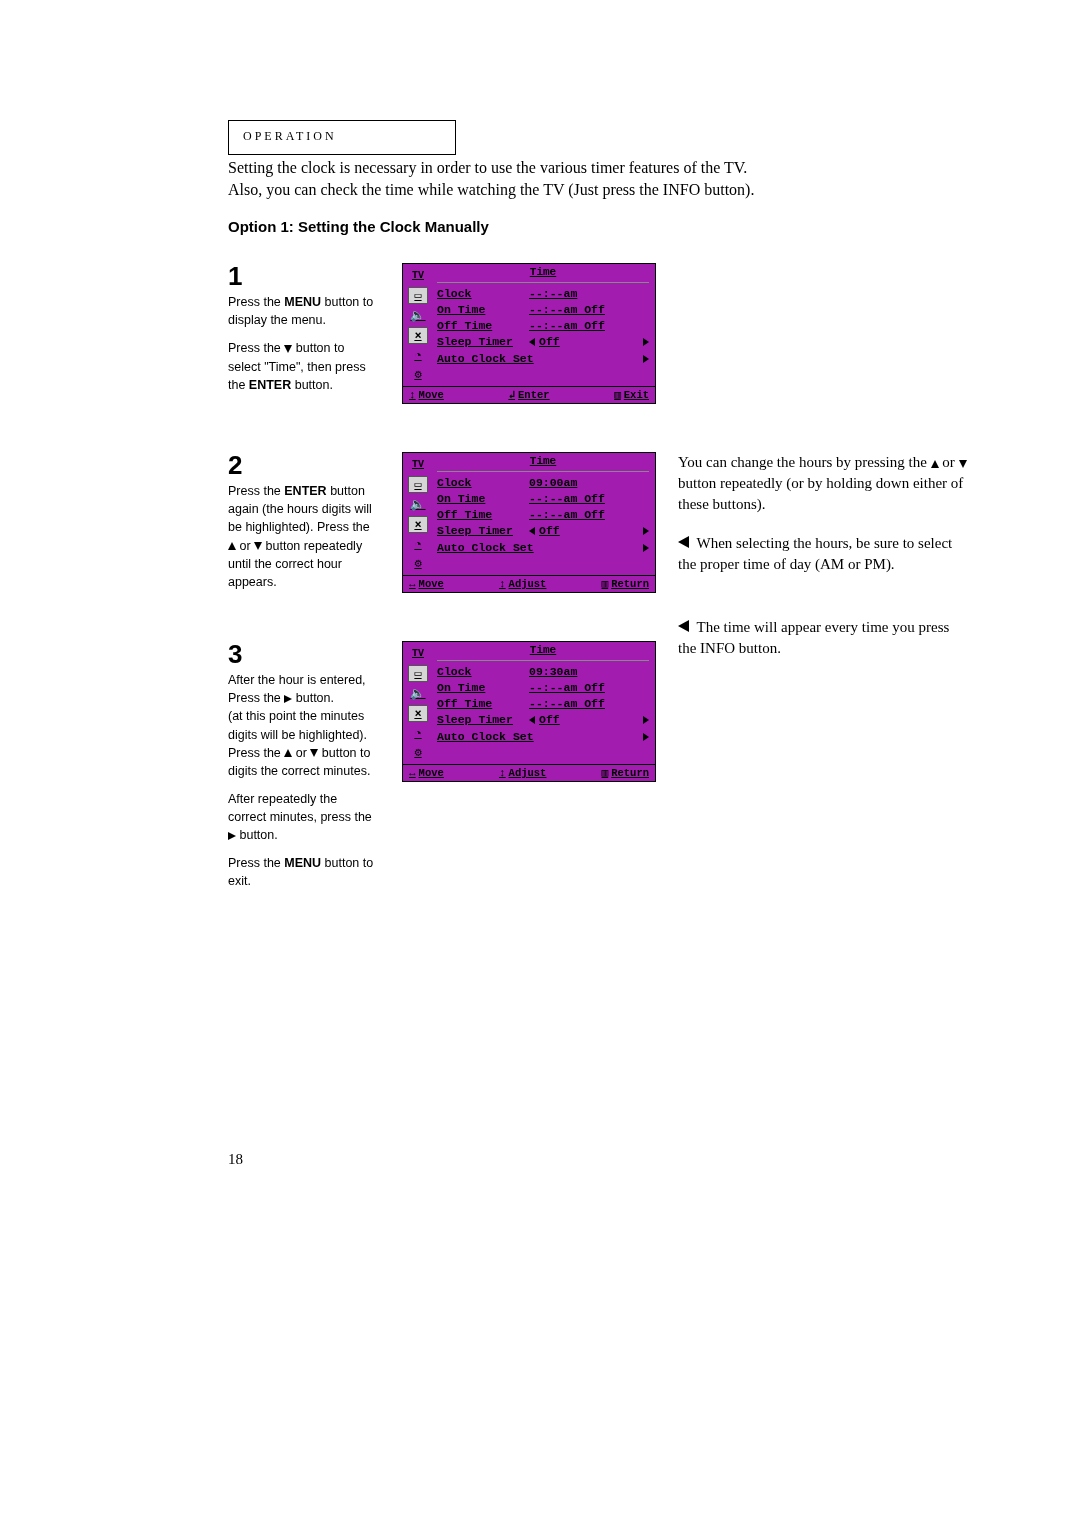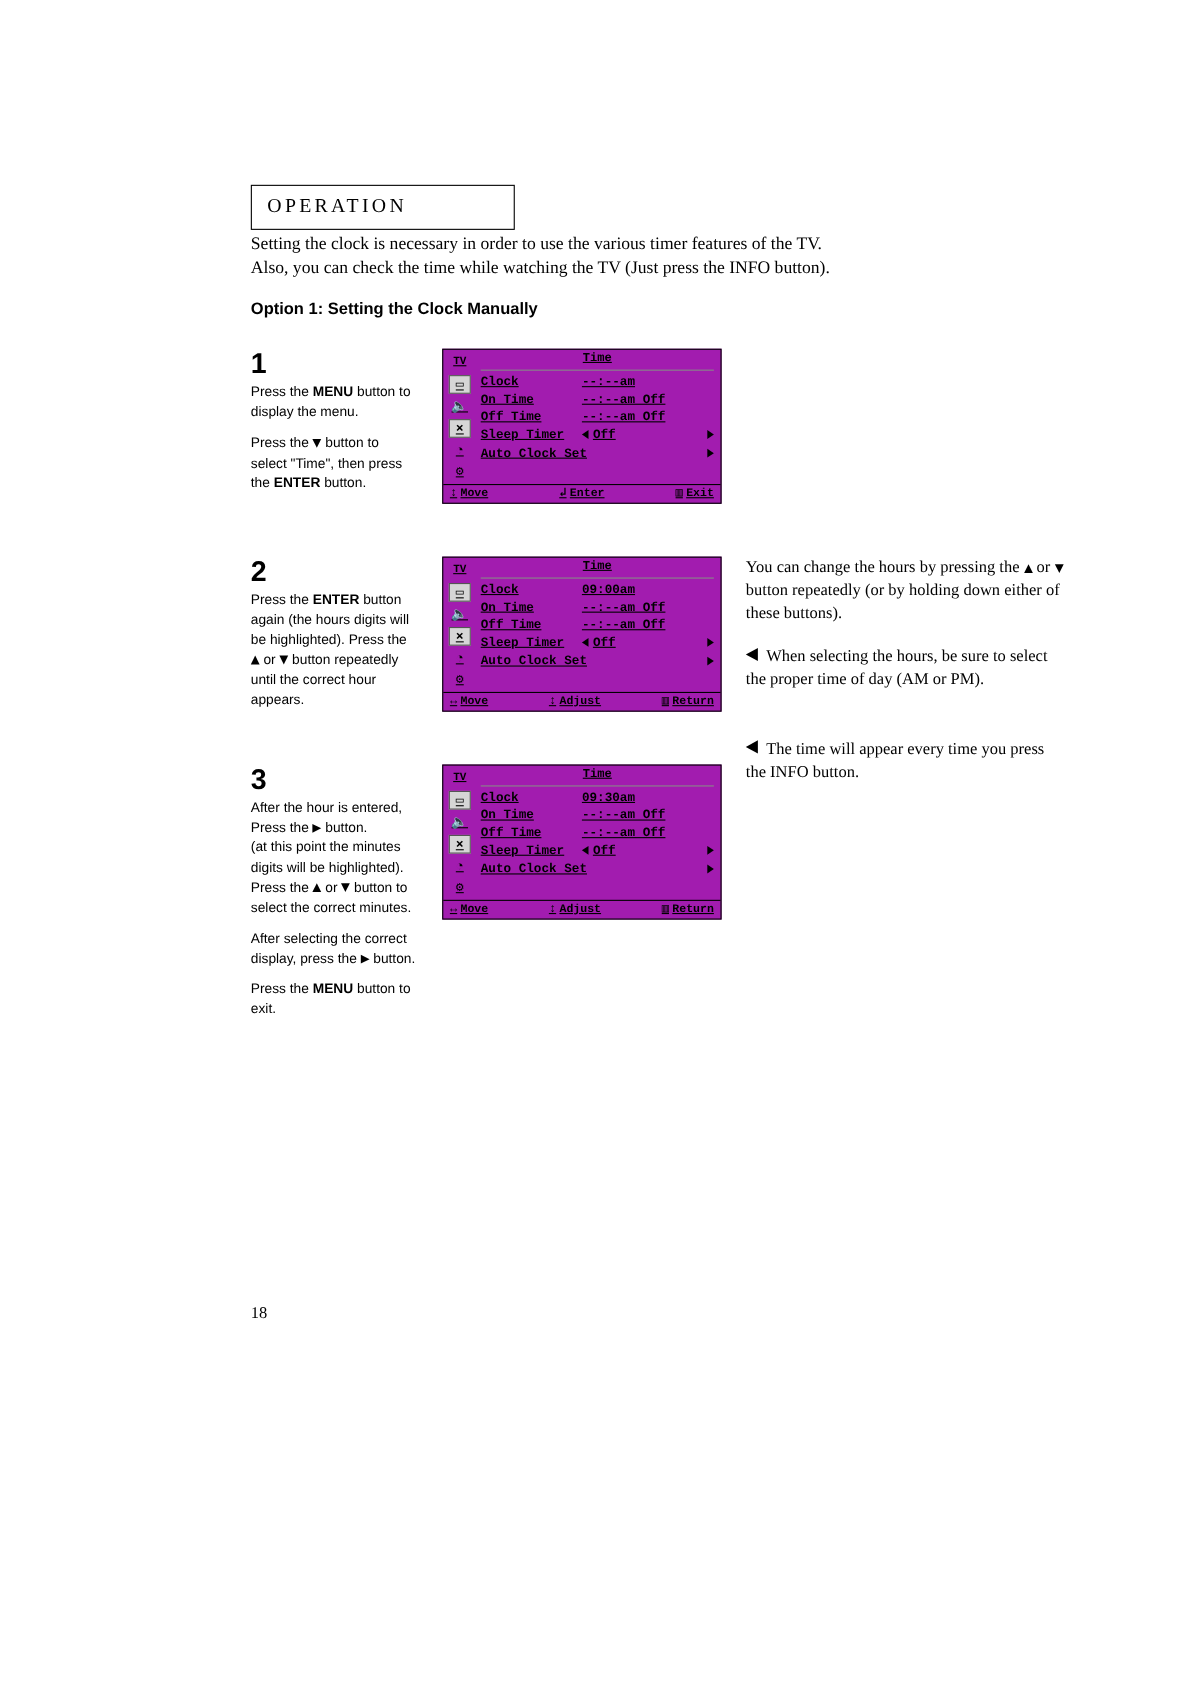--- a/index.html
+++ b/index.html
@@ -8,28 +8,27 @@
     background: #fff;
     font-family: Georgia, 'Times New Roman', serif;
     color: #000;
     width: 1080px;
   }
   .page {
     padding: 120px 80px 60px 80px;
   }
   .section-box {
     border: 1.5px solid #000;
-    padding: 8px 14px 10px 14px;
+    padding: 8px 2px 10px 14px;
     width: 210px;
     margin-left: 148px;
     font-family: Georgia, serif;
-    font-size: 18px;
+    font-size: 12px;
     letter-spacing: 3px;
     font-variant: small-caps;
-    margin-top: 48px;
   }
   h1.title {
     font-family: "Helvetica Neue", Helvetica, Arial, sans-serif;
     font-weight: bold;
     font-size: 28px;
     margin: 42px 0 4px 0;
     padding-left: 0;
     margin-left: 148px;
   }
   .intro {
@@ -264,23 +263,23 @@
     <div class="side-note">
       <p><span>You can change the hours by pressing the </span><span class="tri-up"></span><span> or </span><span class="tri-down"></span><span> button repeatedly (or by holding down either of these buttons).</span></p>
       <p><span class="tri-left-big"></span>&nbsp;&nbsp;<span>When selecting the hours, be sure to select the proper time of day (AM or PM).</span></p>
     </div>
   </div>
 
   <div class="step-row">
     <div class="step-text">
       <div class="step-num">3</div>
       <span>After the hour is entered, Press the </span><span class="tri-right"></span><span> button.</span><br>
-      <span>(at this point the minutes digits will be highlighted). Press the </span><span class="tri-up"></span><span> or </span><span class="tri-down"></span><span> button to select the correct minutes.</span>
+      <span>(at this point the minutes digits will be highlighted). Press the </span><span class="tri-up"></span><span> or </span><span class="tri-down"></span><span> button to digits the correct minutes.</span>
       <div class="p-sep"></div>
-      <span>After selecting the correct display, press the </span><span class="tri-right"></span><span> button.</span>
+      <span>After repeatedly the correct minutes, press the </span><span class="tri-right"></span><span> button.</span>
       <div class="p-sep"></div>
       <span>Press the </span><span class="bold">MENU</span><span> button to exit.</span>
     </div>
 
     <div class="osd">
       <div class="osd-body">
         <div class="osd-iconcol">
           <div class="osd-tv">TV</div>
           <div class="osd-icon osd-icon-box">▭</div>
           <div class="osd-icon">🔈</div>

